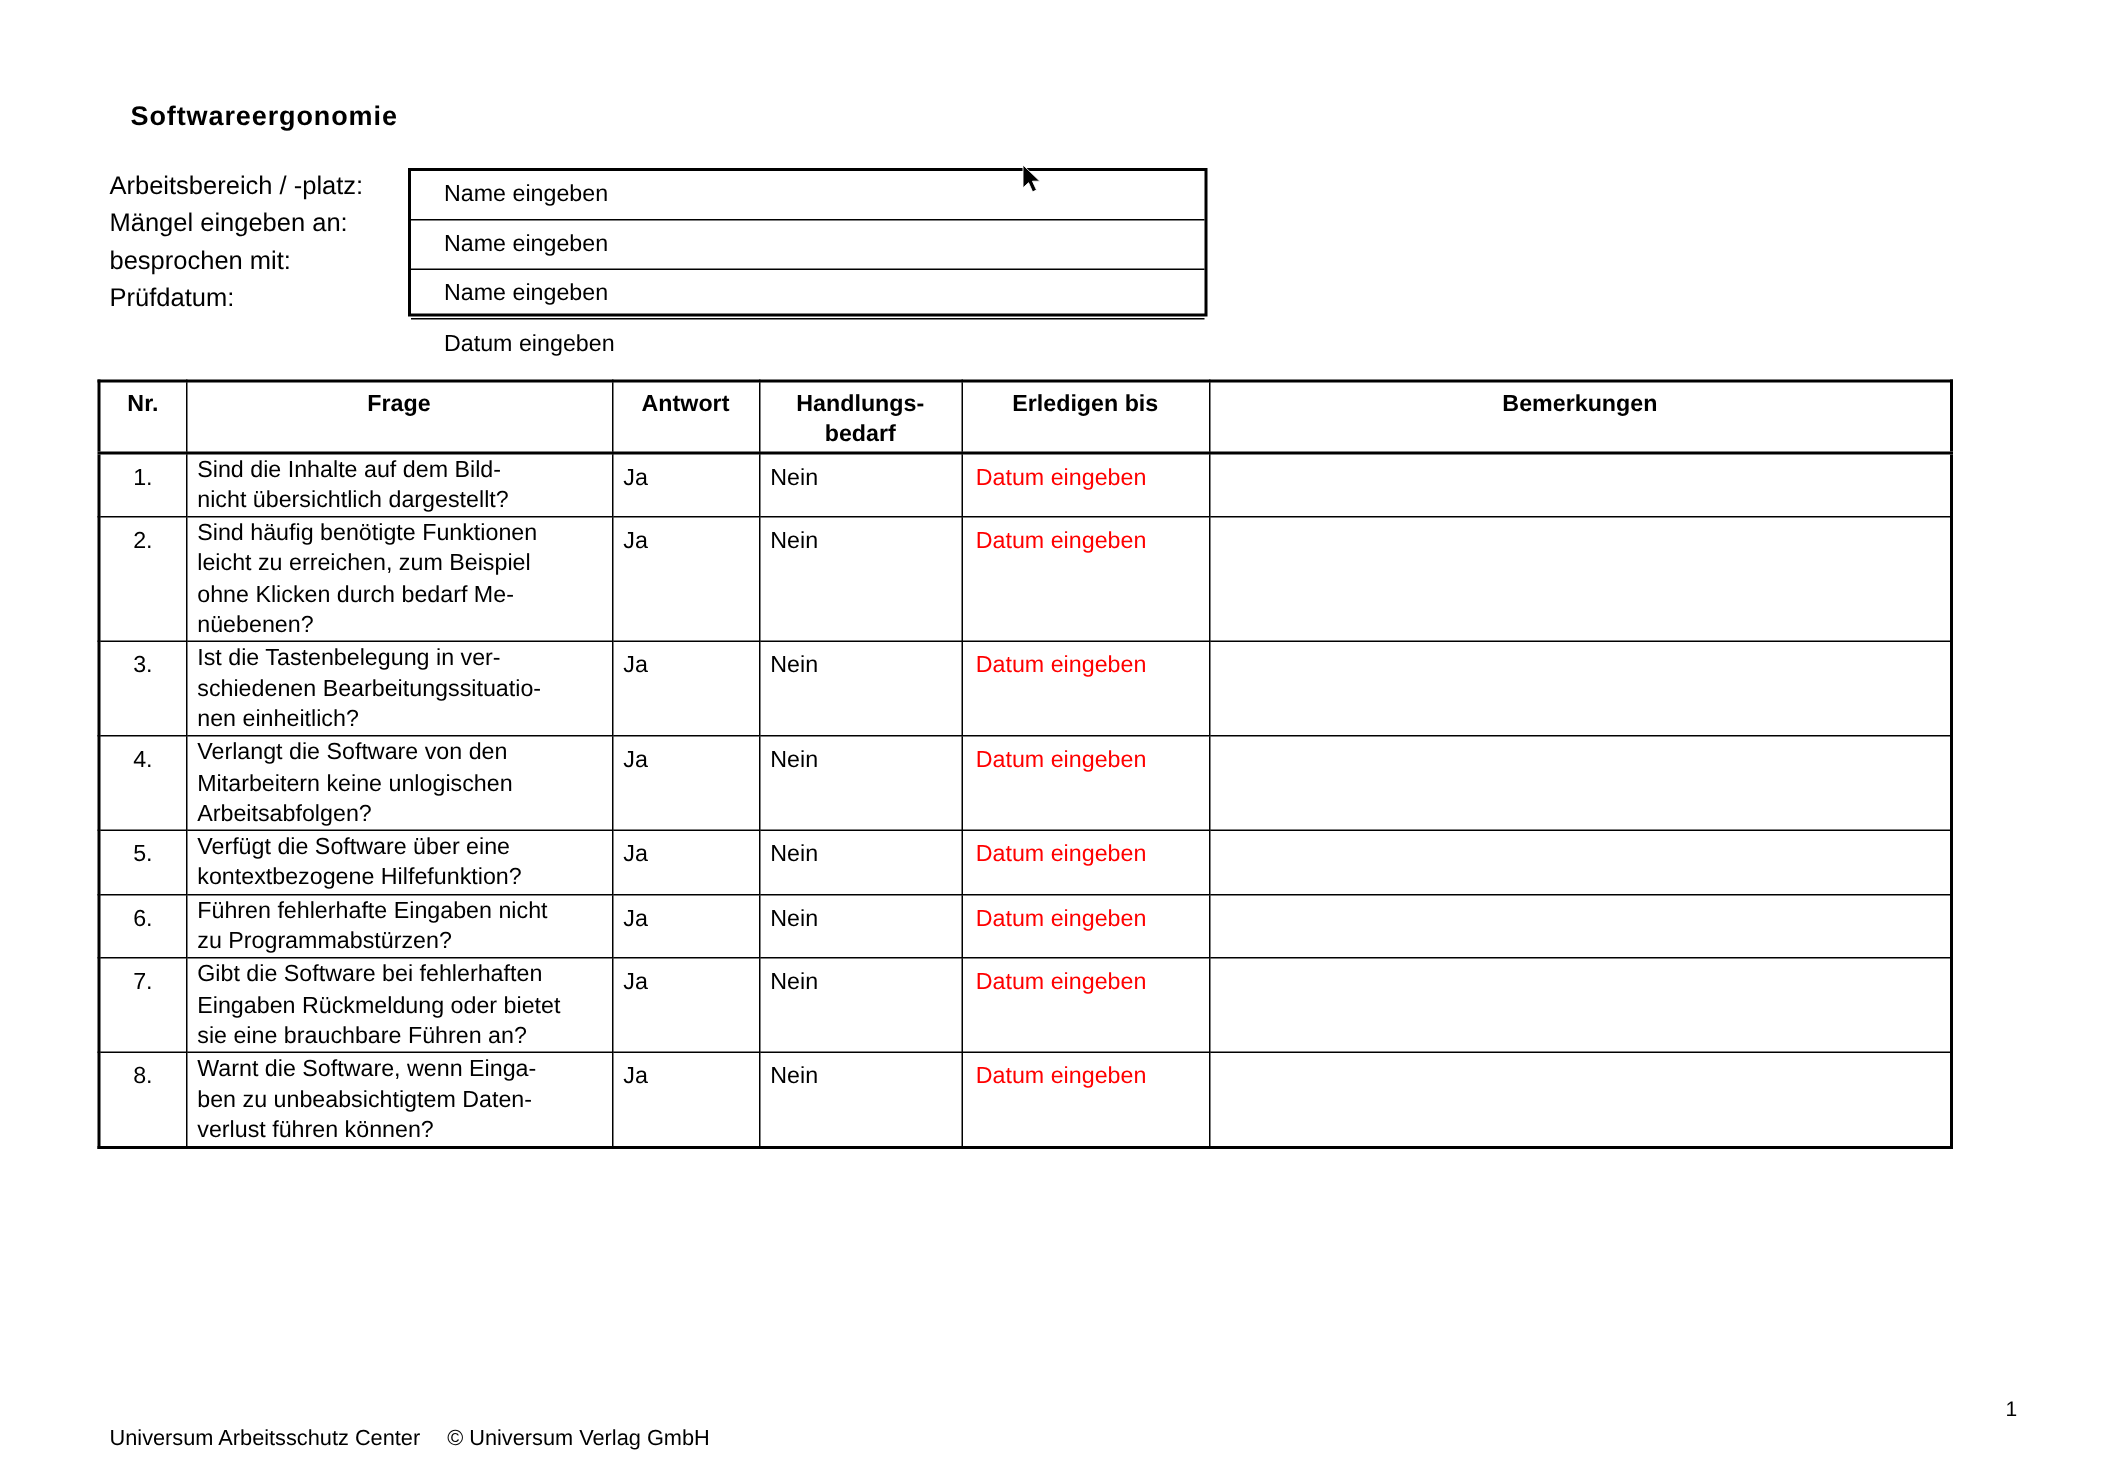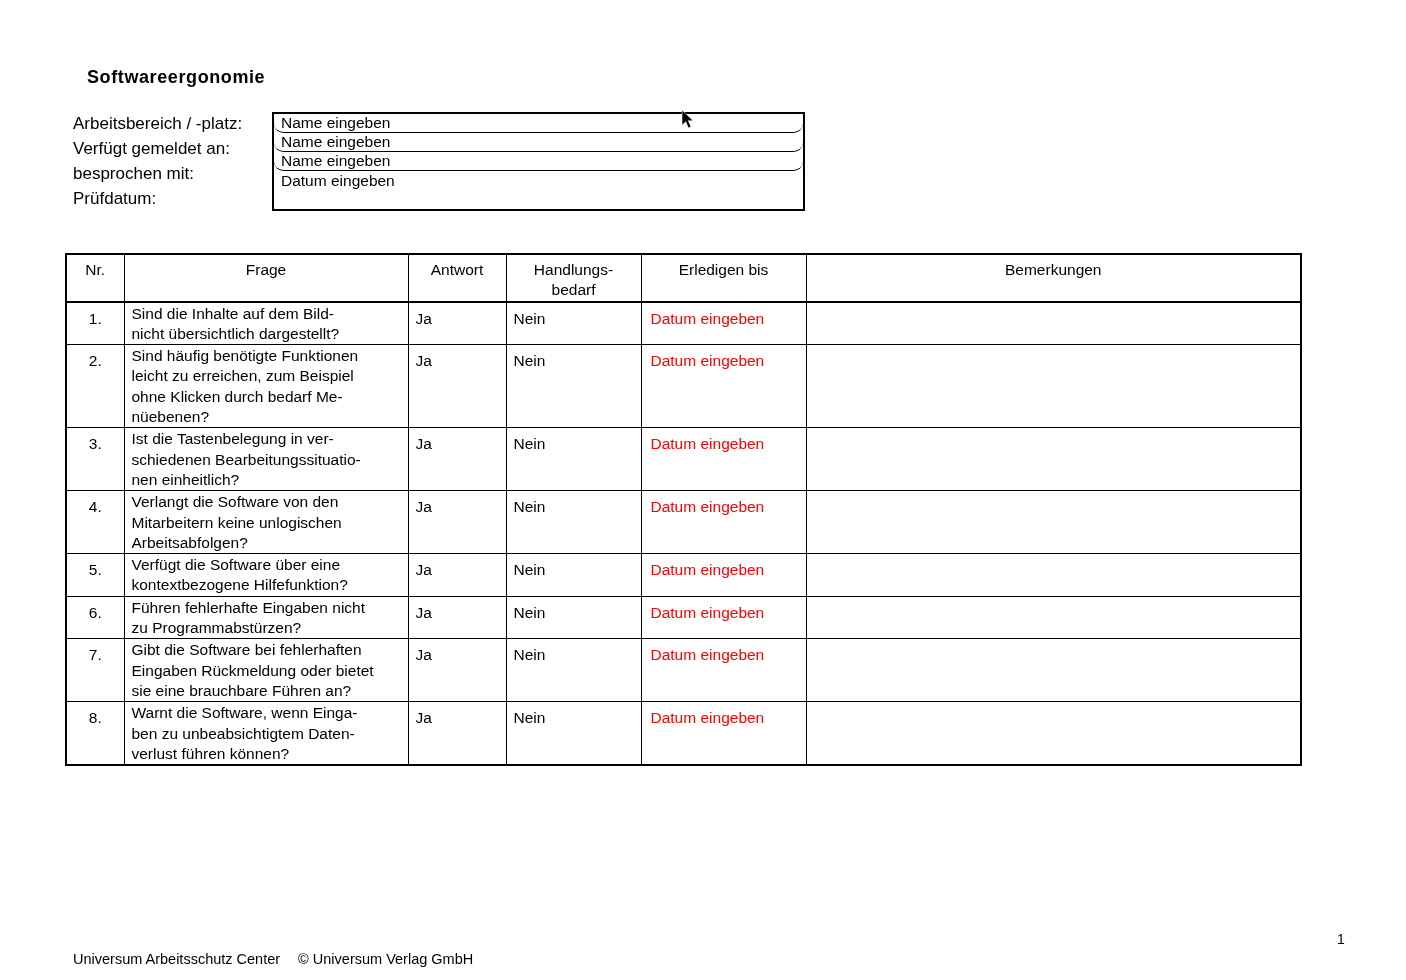--- a/index.html
+++ b/index.html
@@ -42,29 +42,28 @@
   .form-box {
     position: absolute;
     left: 272px;
     top: 112px;
     width: 533px;
     height: 99px;
     border: 2px solid #000;
     box-sizing: border-box;
   }
   .form-box .form-value {
-    height: 19px;
+    height: 33px;
     box-sizing: border-box;
     border-bottom: 1px solid #000;
     display: flex;
     align-items: center;
-    padding-left: 7px;
+    padding-left: 22px;
     font-size: 15.5px;
     cursor: text;
-    border-radius: 10px;
   }
   .form-box .form-value:last-child {
     border-bottom: none;
   }
 
   
   table.checklist {
     position: absolute;
     left: 65px;
     top: 253px;
@@ -78,21 +77,21 @@
     vertical-align: top;
     font-size: 15.5px;
     line-height: 20.3px;
     box-sizing: border-box;
     overflow: hidden;
   }
   .checklist thead tr {
     border-bottom: 2px solid #000;
   }
   .checklist th {
-    font-weight: normal;
+    font-weight: bold;
     padding: 5px 2px 0 2px;
     white-space: pre-line;
   }
   .checklist td.cell-nr {
     text-align: center;
     padding-top: 6px;
   }
   .checklist td.cell-frage {
     padding: 1px 4px 0 7px;
     white-space: pre-line;
@@ -144,21 +143,21 @@
     pointer-events: none;
   }
 </style>
 </head>
 <body>
 
 <div class="doc-title">Softwareergonomie</div>
 
 <div class="form-labels">
   <div class="form-label">Arbeitsbereich / -platz:</div>
-  <div class="form-label">Verfügt gemeldet an:</div>
+  <div class="form-label">Mängel eingeben an:</div>
   <div class="form-label">besprochen mit:</div>
   <div class="form-label">Prüfdatum:</div>
 </div>
 
 <div class="form-box">
   <div class="form-value">Name eingeben</div>
   <div class="form-value">Name eingeben</div>
   <div class="form-value">Name eingeben</div>
   <div class="form-value">Datum eingeben</div>
 </div>

